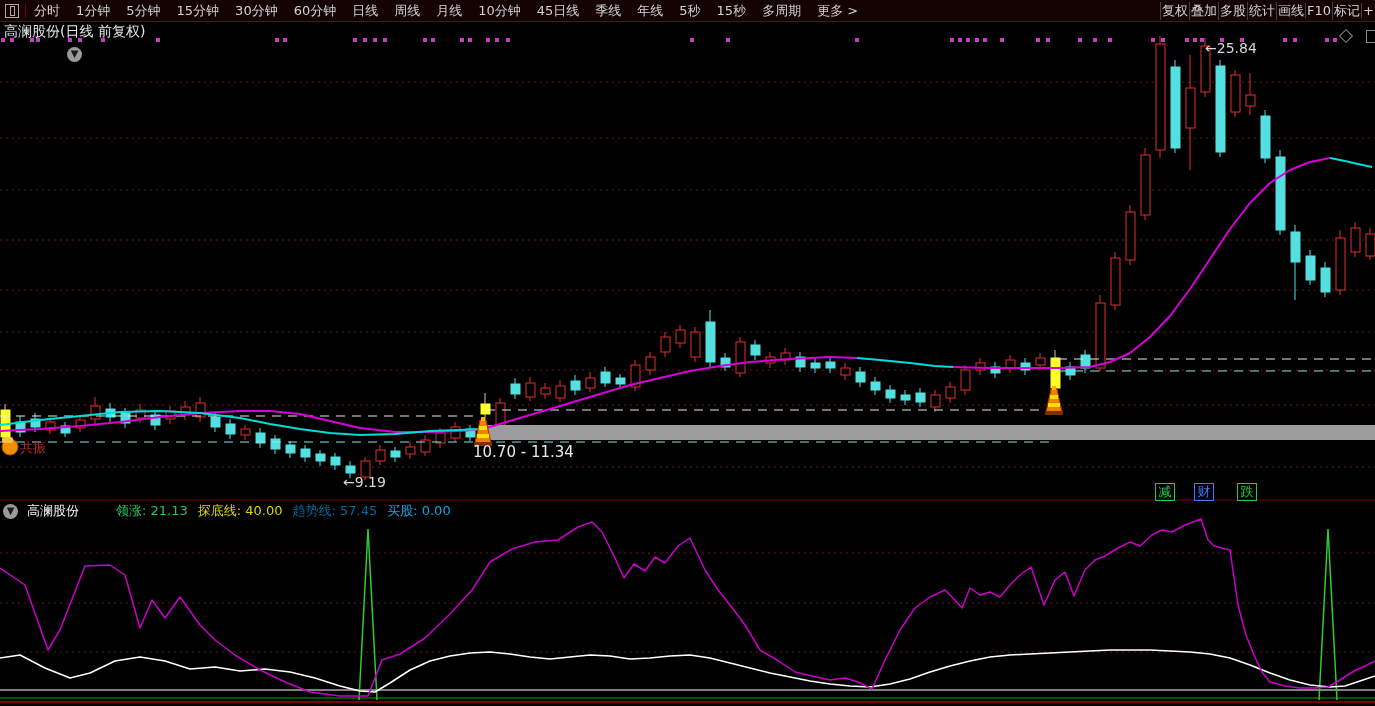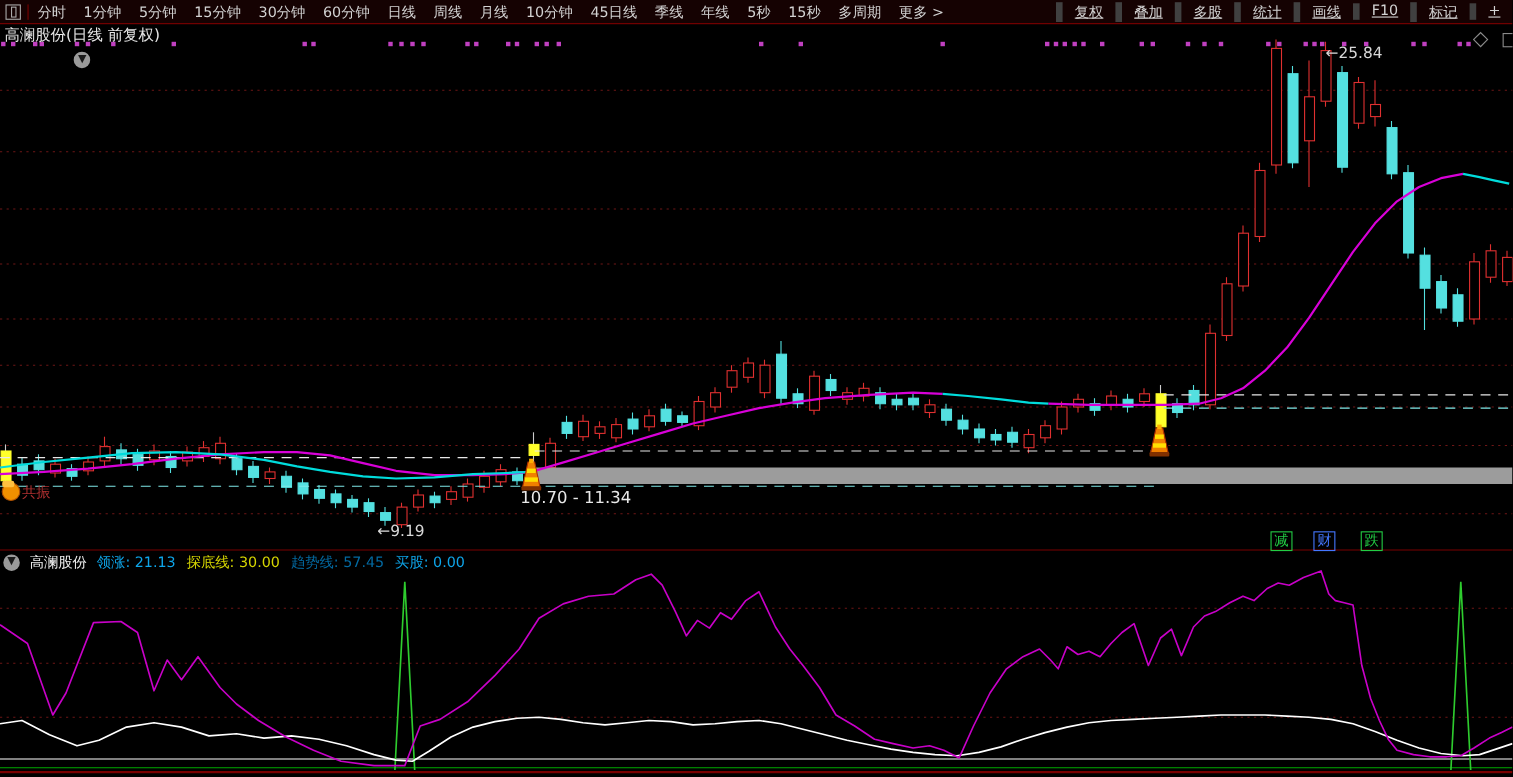--- a/index.html
+++ b/index.html
@@ -9,21 +9,21 @@
   
   #menubar{position:absolute;left:0;top:0;width:1375px;height:21px;z-index:3;
     background:#150202;border-bottom:1px solid #7a0000;display:flex;align-items:center;
     font-size:13px;color:#d2d2d2;white-space:nowrap;}
   #win-icon{width:12px;height:12px;border:1px solid #aaa;margin:0 6px 0 5px;position:relative;flex:none;}
   #win-icon::after{content:"";position:absolute;left:4px;top:1px;width:3px;height:8px;border:1px solid #aaa;}
   .mdiv{width:1px;height:14px;background:#7a0000;flex:none;}
   #menu-left{display:flex;align-items:center;}
   #menu-left span{padding:0 8px;cursor:default;text-align:center;}
   #menu-right{display:flex;align-items:center;margin-left:auto;}
-  #menu-right span{padding:0 11px;border-left:6px solid #404040;cursor:default;text-decoration:underline;}
+  #menu-right span{padding:0 1px;border-left:1px solid #404040;cursor:default;}
   
   #titlebar{position:absolute;left:4px;top:23px;z-index:3;display:flex;align-items:center;gap:6px;
     font-size:14px;color:#e6e6e6;flex-direction:column;}
   .circle-btn{width:15px;height:15px;border-radius:50%;background:#9a9a9a;color:#1a1a1a;
     font-size:10px;line-height:14px;text-align:center;flex:none;}
   
   #corner-diamond{position:absolute;left:1341px;top:31px;width:8px;height:8px;border:1px solid #8a8a8a;
     transform:rotate(45deg);z-index:3;}
   #corner-box{position:absolute;left:1366px;top:30px;width:12px;height:11px;border:1px solid #8a8a8a;z-index:3;}
   
@@ -362,18 +362,18 @@
 <div id="watermarks">
     <div class="wm" style="color: rgb(34, 204, 68); left: 1155px;">减</div>
     <div class="wm" style="color: rgb(68, 119, 255); left: 1194px;">财</div>
     <div class="wm" style="color: rgb(34, 204, 68); left: 1237px;">跌</div>
   </div>
 
 <div id="ind-header">
   <span class="circle-btn">▼</span>
   <span>高澜股份</span>
   <div id="ind-fields">
-      <span style="color: #0ea5e9;">领涨: 21.13</span>
-      <span style="color: rgb(214, 214, 0);">探底线: 30.00</span>
+      <span style="color: #22c55e; margin-left: 28px;">领涨: 21.13</span>
+      <span style="color: rgb(214, 214, 0);">探底线: 40.00</span>
       <span style="color: #0369a1;">趋势线: 57.45</span>
       <span style="color: #0ea5e9;">买股: 0.00</span>
     </div>
 </div>
 
 </body></html>

